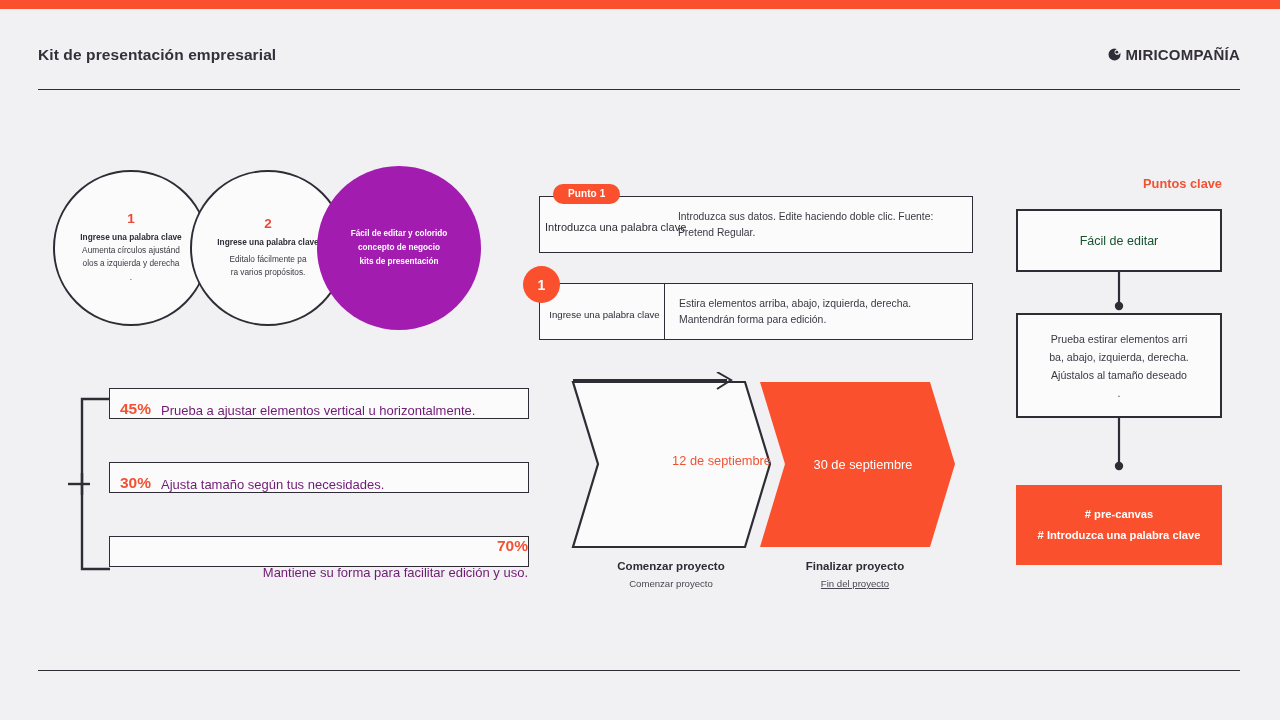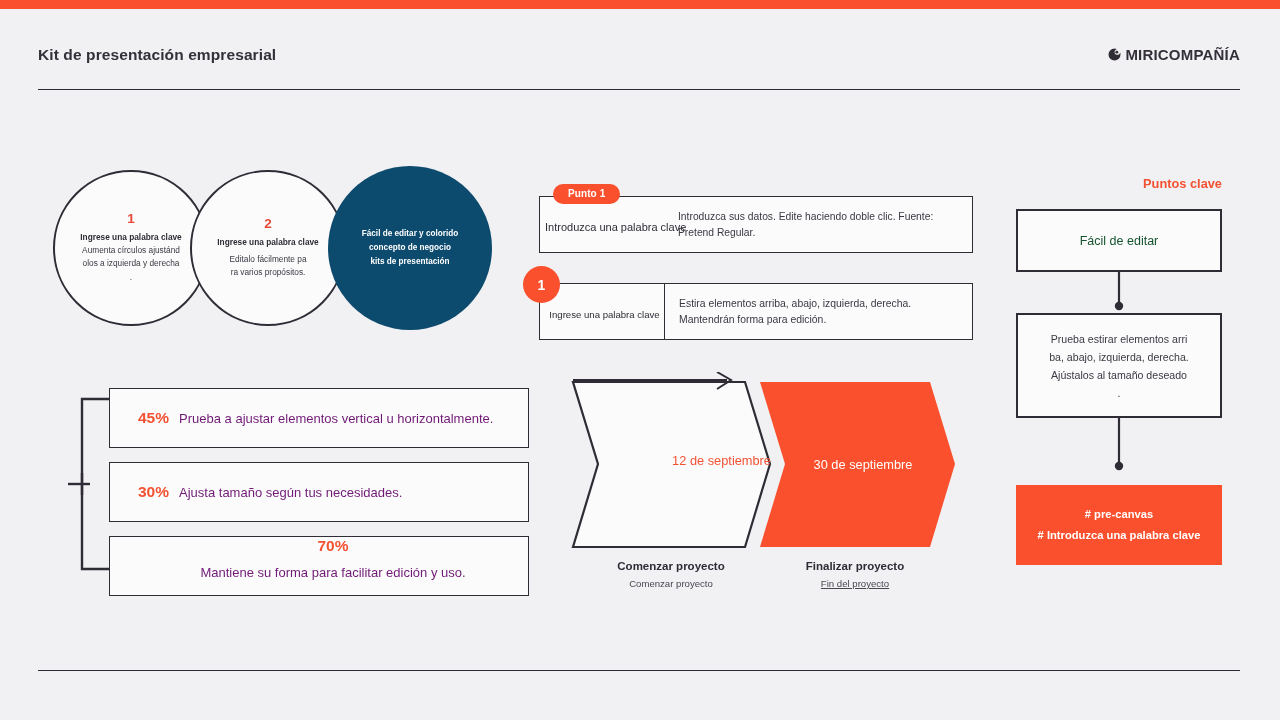--- a/index.html
+++ b/index.html
@@ -50,35 +50,35 @@
   .circ {
     position: absolute; top: 0;
     width: 156px; height: 156px; border-radius: 50%;
     display: flex; flex-direction: column; align-items: center; justify-content: center;
     text-align: center;
   }
   .circ.outline { background: #fbfbfc; border: 2px solid #2f2c35; }
   .circ.c1 { left: 0; }
   .circ.c2 { left: 137px; }
   .circ.solid {
-    left: 275px; top: -4px; width: 164px; height: 164px;
-    background: #0c4a6e; border: none;
+    left: 264px; top: -4px; width: 164px; height: 164px;
+    background: #a21caf; border: none;
   }
   .circ-num { font-size: 13.5px; color: #e8493a; font-weight: bold; margin-bottom: 5px; }
   .circ-title { font-size: 8.3px; font-weight: bold; color: #2f2c35; line-height: 1.5; }
   .circ-body { font-size: 8.3px; color: #3b3841; line-height: 1.65; max-width: 120px; }
   .circ.solid .sc-line { font-size: 8.2px; color: #ffffff; line-height: 1.7; font-weight: bold; }
 
   
   .pct-group { position: absolute; left: 68px; top: 385px; width: 470px; height: 198px; }
   .bracket { position: absolute; left: 0; top: 0; width: 42px; height: 198px; }
   .pct-row {
-    position: absolute; left: 41px; width: 420px; height: 60px;
+    position: absolute; left: 41px; width: 420px; height: 31px;
     background: #fbfbfc; border: 1.8px solid #2f2c35;
-    display: flex; align-items: center; padding-left: 28px; gap: 10px;
+    display: flex; align-items: flex-end; padding-left: 10px; gap: 10px;
   }
   .pct-row.r1 { top: 3px; }
   .pct-row.r2 { top: 77px; }
   .pct-row.r3 { top: 151px; flex-direction: column; }
   .pct-val { font-size: 15.5px; font-weight: bold; color: #f35232; }
   .pct-text { font-size: 13px; color: #701a75; }
 
   
   .mid-top { position: absolute; left: 539px; top: 196px; width: 434px; height: 57px; }
   .mid-top-box {

